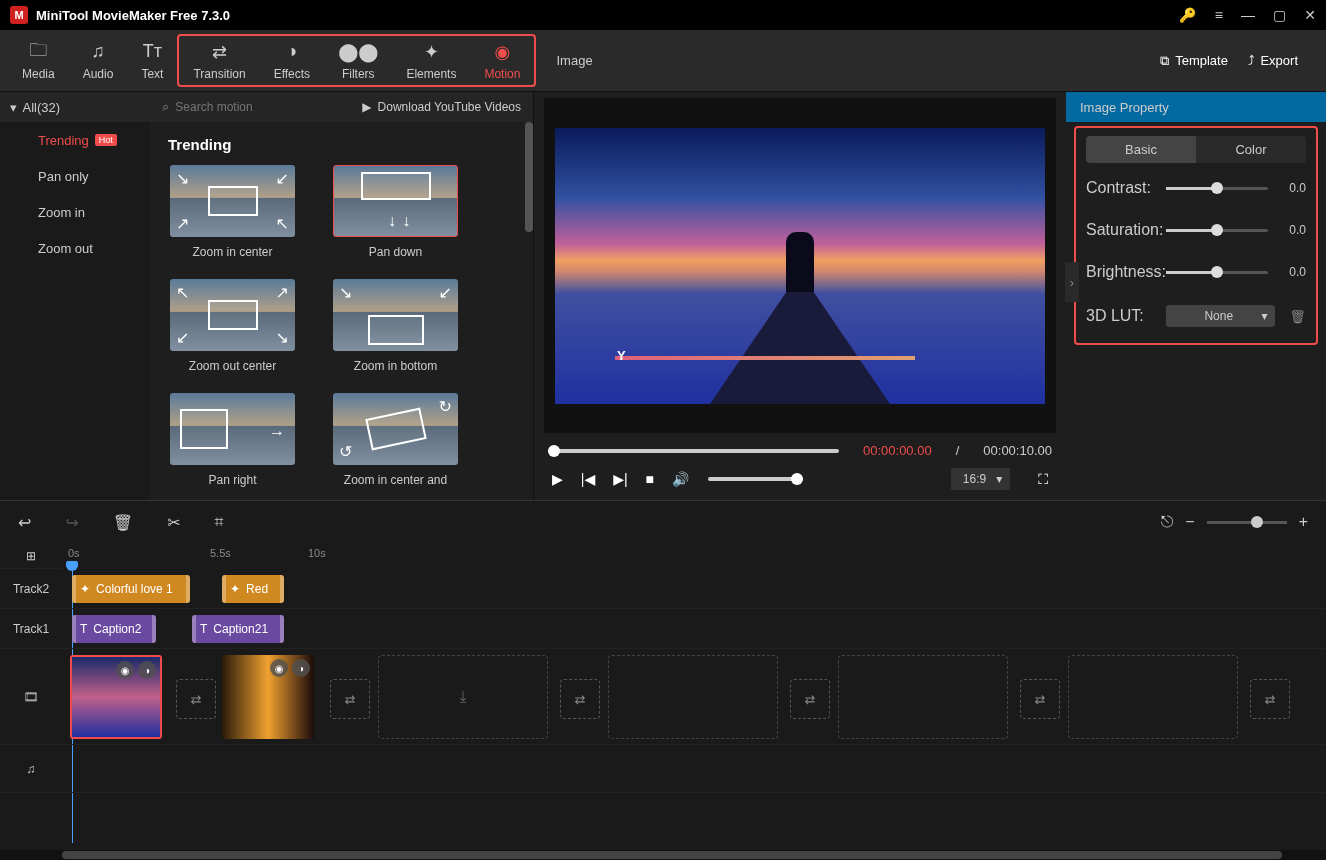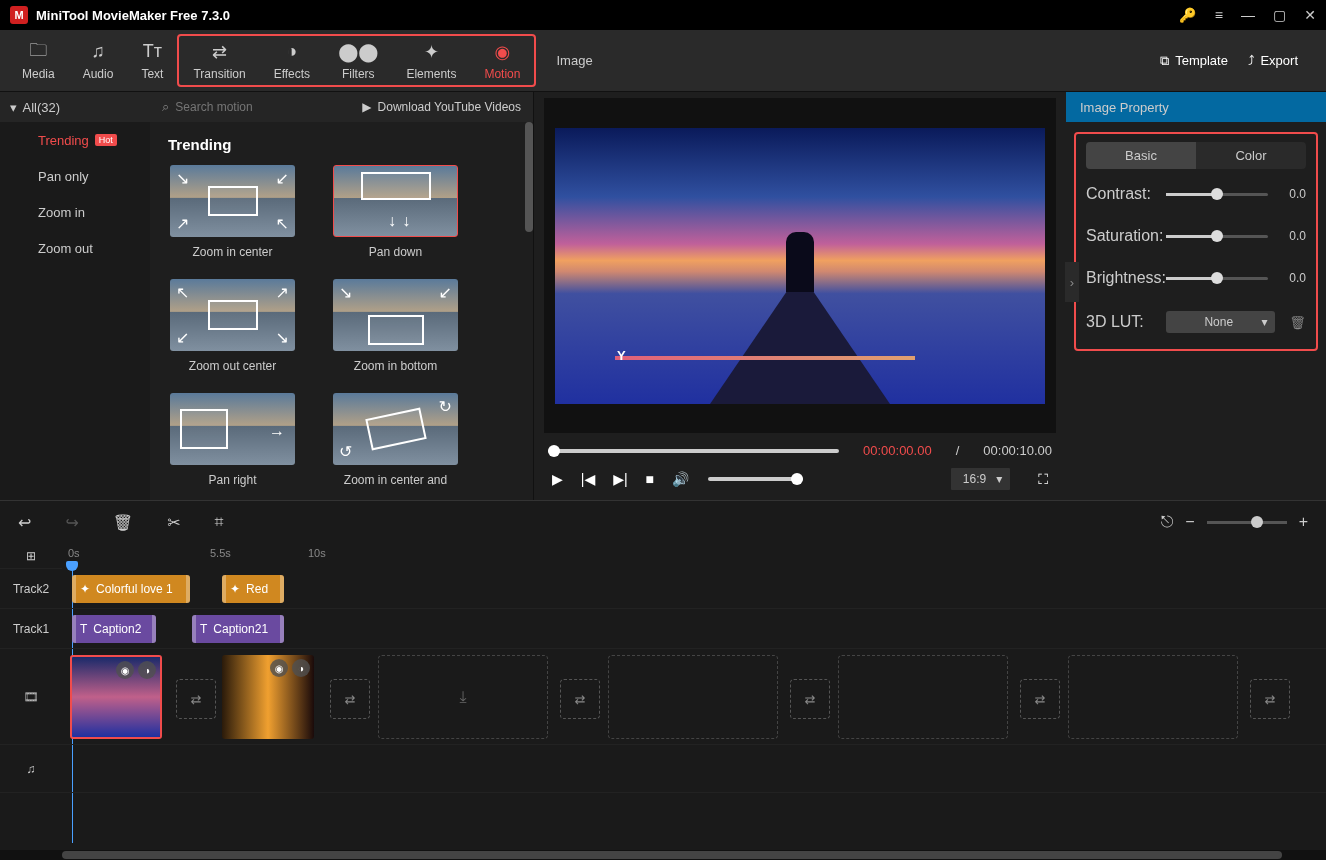--- a/index.html
+++ b/index.html
@@ -66,21 +66,21 @@
 .controls-row { display: flex; align-items: center; gap: 18px; padding: 4px 8px; }
 .controls-row .icon { color: #fff; cursor: pointer; font-size: 14px; }
 .vol-bar { width: 95px; height: 4px; background: #ccc; border-radius: 2px; position: relative; }
 .vol-knob { position: absolute; right: 0; top: -4px; width: 12px; height: 12px; background: #fff; border-radius: 50%; }
 .aspect-select { margin-left: auto; background: #333; border: none; color: #ccc; padding: 4px 24px 4px 12px; border-radius: 1px; font-size: 12px; position: relative; }
 .aspect-select::after { content: '▾'; position: absolute; right: 8px; }
 
 
 .right-panel { width: 260px; background: #1e1e1e; display: flex; flex-direction: column; }
 .right-header { height: 30px; display: flex; align-items: center; padding: 0 14px; color: #ccc; background: #0369a1; }
-.prop-box { margin: 10px 8px 0; border: 2px solid #f14c4c; border-radius: 4px; padding: 8px 10px 16px; }
+.prop-box { margin: 4px 8px 0; border: 2px solid #f14c4c; border-radius: 4px; padding: 8px 10px 16px; }
 .tabs { display: flex; margin-bottom: 16px; border-radius: 4px; overflow: hidden; }
 .tab { flex: 1; text-align: center; padding: 6px 0; background: #444; color: #ccc; cursor: pointer; font-size: 13px; }
 .tab.active { background: #2a2a2a; }
 .prop-row { display: flex; align-items: center; margin-bottom: 24px; gap: 8px; }
 .prop-label { width: 72px; color: #ccc; font-size: 16px; }
 .slider { flex: 1; height: 3px; background: #555; position: relative; border-radius: 2px; }
 .slider-fill { position: absolute; left: 0; height: 100%; background: #ccc; width: 50%; }
 .slider-knob { position: absolute; left: 50%; top: -5px; width: 12px; height: 12px; background: #ddd; border-radius: 50%; transform: translateX(-50%); }
 .prop-val { width: 30px; text-align: right; color: #ccc; font-size: 12px; }
 .lut-select { background: #444; border: none; color: #ccc; padding: 4px 22px 4px 18px; border-radius: 3px; font-size: 12px; position: relative; flex: 1; text-align: center; }

